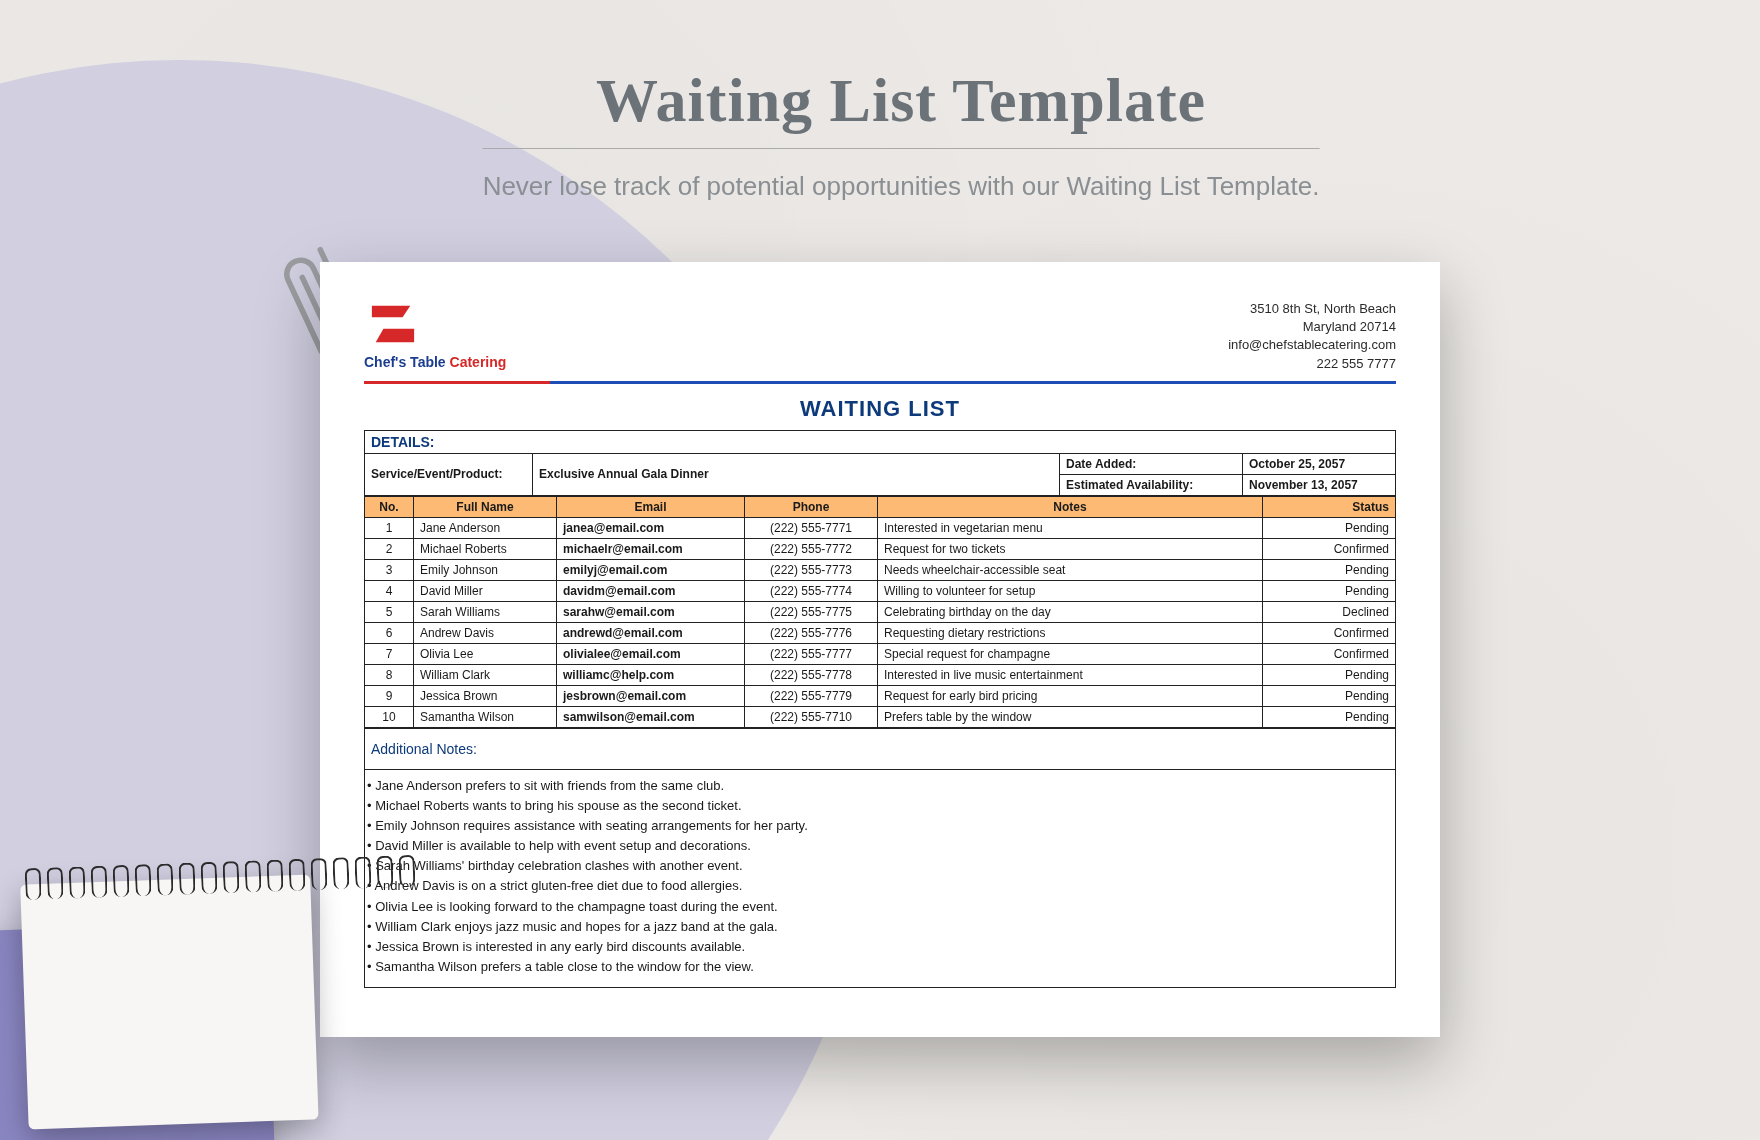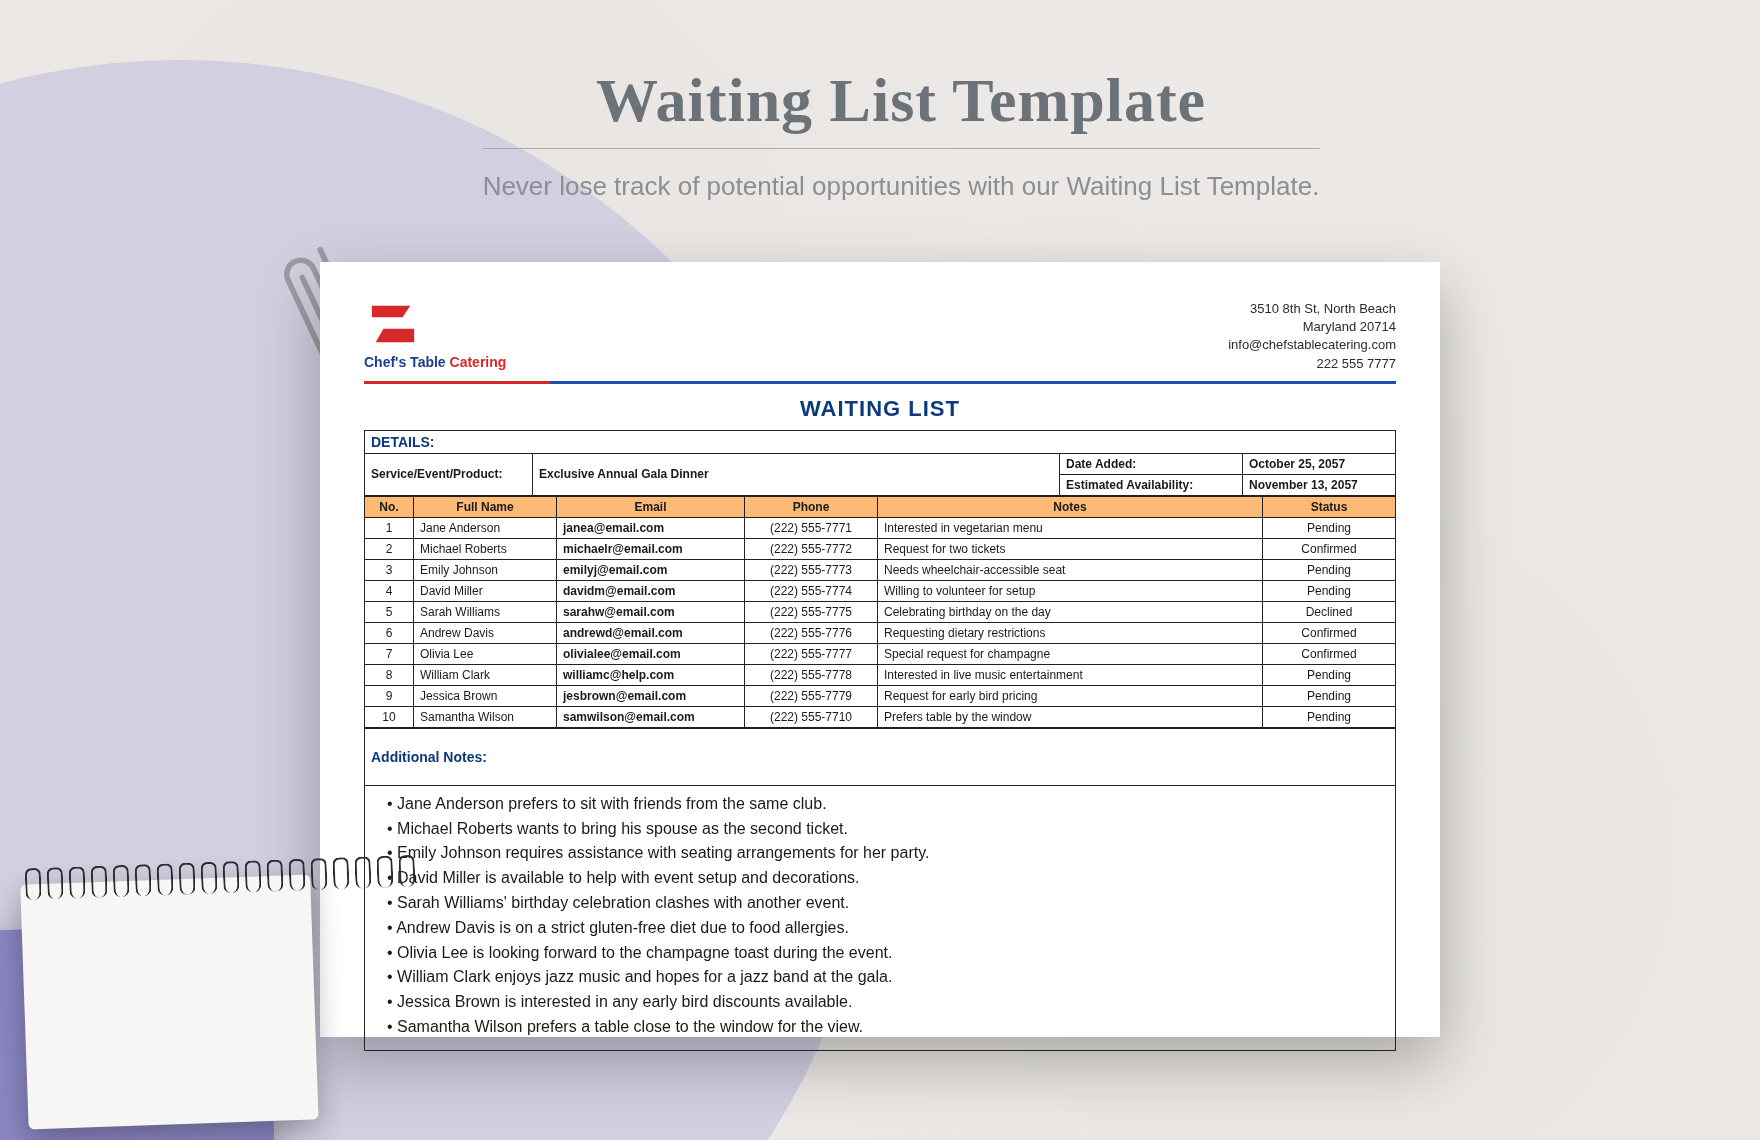--- a/index.html
+++ b/index.html
@@ -41,23 +41,23 @@
 .details-label{color:#0d3a7a;font-weight:800;font-size:14px;text-align:left;}
 .svc-label{font-weight:700;width:155px;}
 .svc-val{font-weight:700;}
 .meta-label{font-weight:700;width:170px;}
 .meta-val{font-weight:700;width:140px;}
 th{text-align:center;font-weight:700;background:#fdba74;}
 .col-no{width:36px;text-align:center;}
 .col-name{width:130px;}
 .col-email{width:175px;text-align:left;font-weight:700;}
 .col-phone{width:120px;text-align:center;}
-.col-status{width:120px;text-align:center;}
-.addl-label{color:#0d3a7a;font-weight:700;font-size:14px;padding:20px 6px;}
-.notes-cell{padding:6px 22px 10px;font-size:16px;line-height:1.55;}
+.col-status{width:120px;text-align:right;}
+.addl-label{color:#0d3a7a;font-weight:400;font-size:14px;padding:12px 6px;}
+.notes-cell{padding:6px 2px 10px;font-size:13px;line-height:1.55;}
 .notes-cell div::before{content:"• ";}
 
 .notebook{position:absolute;left:-20px;bottom:-20px;width:350px;height:280px;transform:rotate(-2deg);}
 .nb-back{position:absolute;left:0;top:45px;width:290px;height:230px;background:#8a86c2;border-radius:6px;box-shadow:0 10px 30px rgba(0,0,0,.25);}
 .nb-front{position:absolute;left:45px;top:0;width:290px;height:245px;background:#f7f6f4;border-radius:6px;box-shadow:0 10px 30px rgba(0,0,0,.3);}
 .spiral{position:absolute;left:50px;top:-16px;display:flex;gap:6px;}
 .spiral span{width:12px;height:30px;border:2px solid #2b2b2b;border-radius:8px 8px 10px 10px;border-bottom:none;background:transparent;display:block;}
 </style>
 </head>
 <body>

